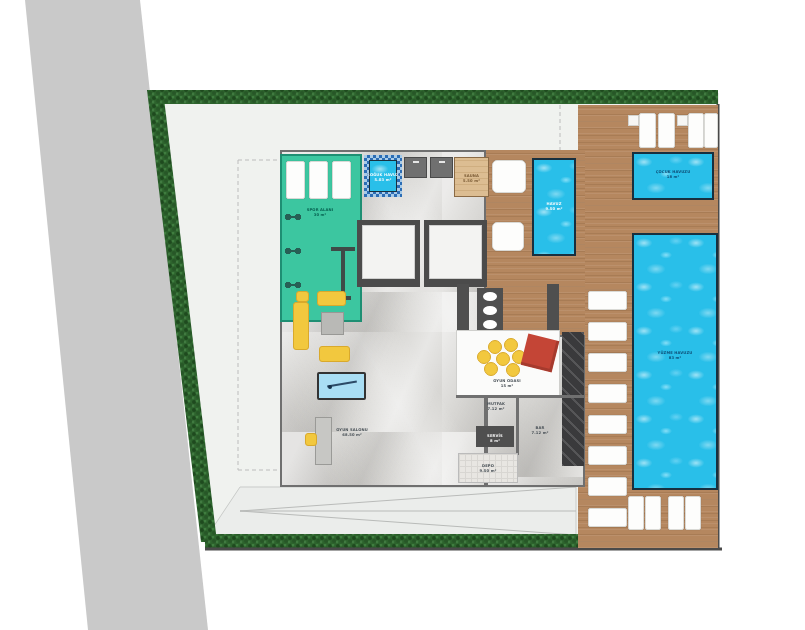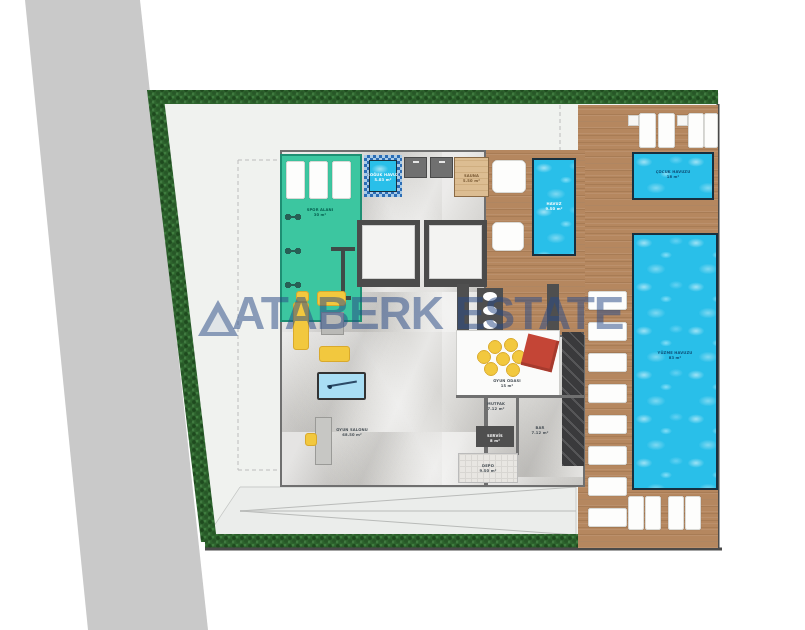--- a/index.html
+++ b/index.html
@@ -235,20 +235,14 @@
   </div>
   <div class="abs lbl" style="left:458px;top:460px;width:60px;">
     <span>DEPO</span>
     <span>9.50 m²</span>
   </div>
   <div class="abs lbl" style="left:510px;top:422px;width:60px;">
     <span>BAR</span>
     <span>7.12 m²</span>
   </div>
 
-  <div class="abs" style="left:198px;top:290px;z-index:9;display:flex;align-items:flex-end;">
-    <span style="display:inline-block;width:0;height:0;border-left:20px solid transparent;border-right:20px solid transparent;border-bottom:36px solid rgba(43,74,134,.52);position:relative;margin-right:-6px;">
-      <span style="position:absolute;left:-11px;top:12px;width:0;height:0;border-left:11px solid transparent;border-right:11px solid transparent;border-bottom:20px solid #f0f1ef;opacity:.85;"></span>
-    </span>
-    <span class="wm-brand">ATABERK ESTATE</span>
-  </div>
 
 </div>
 
 </body></html>

